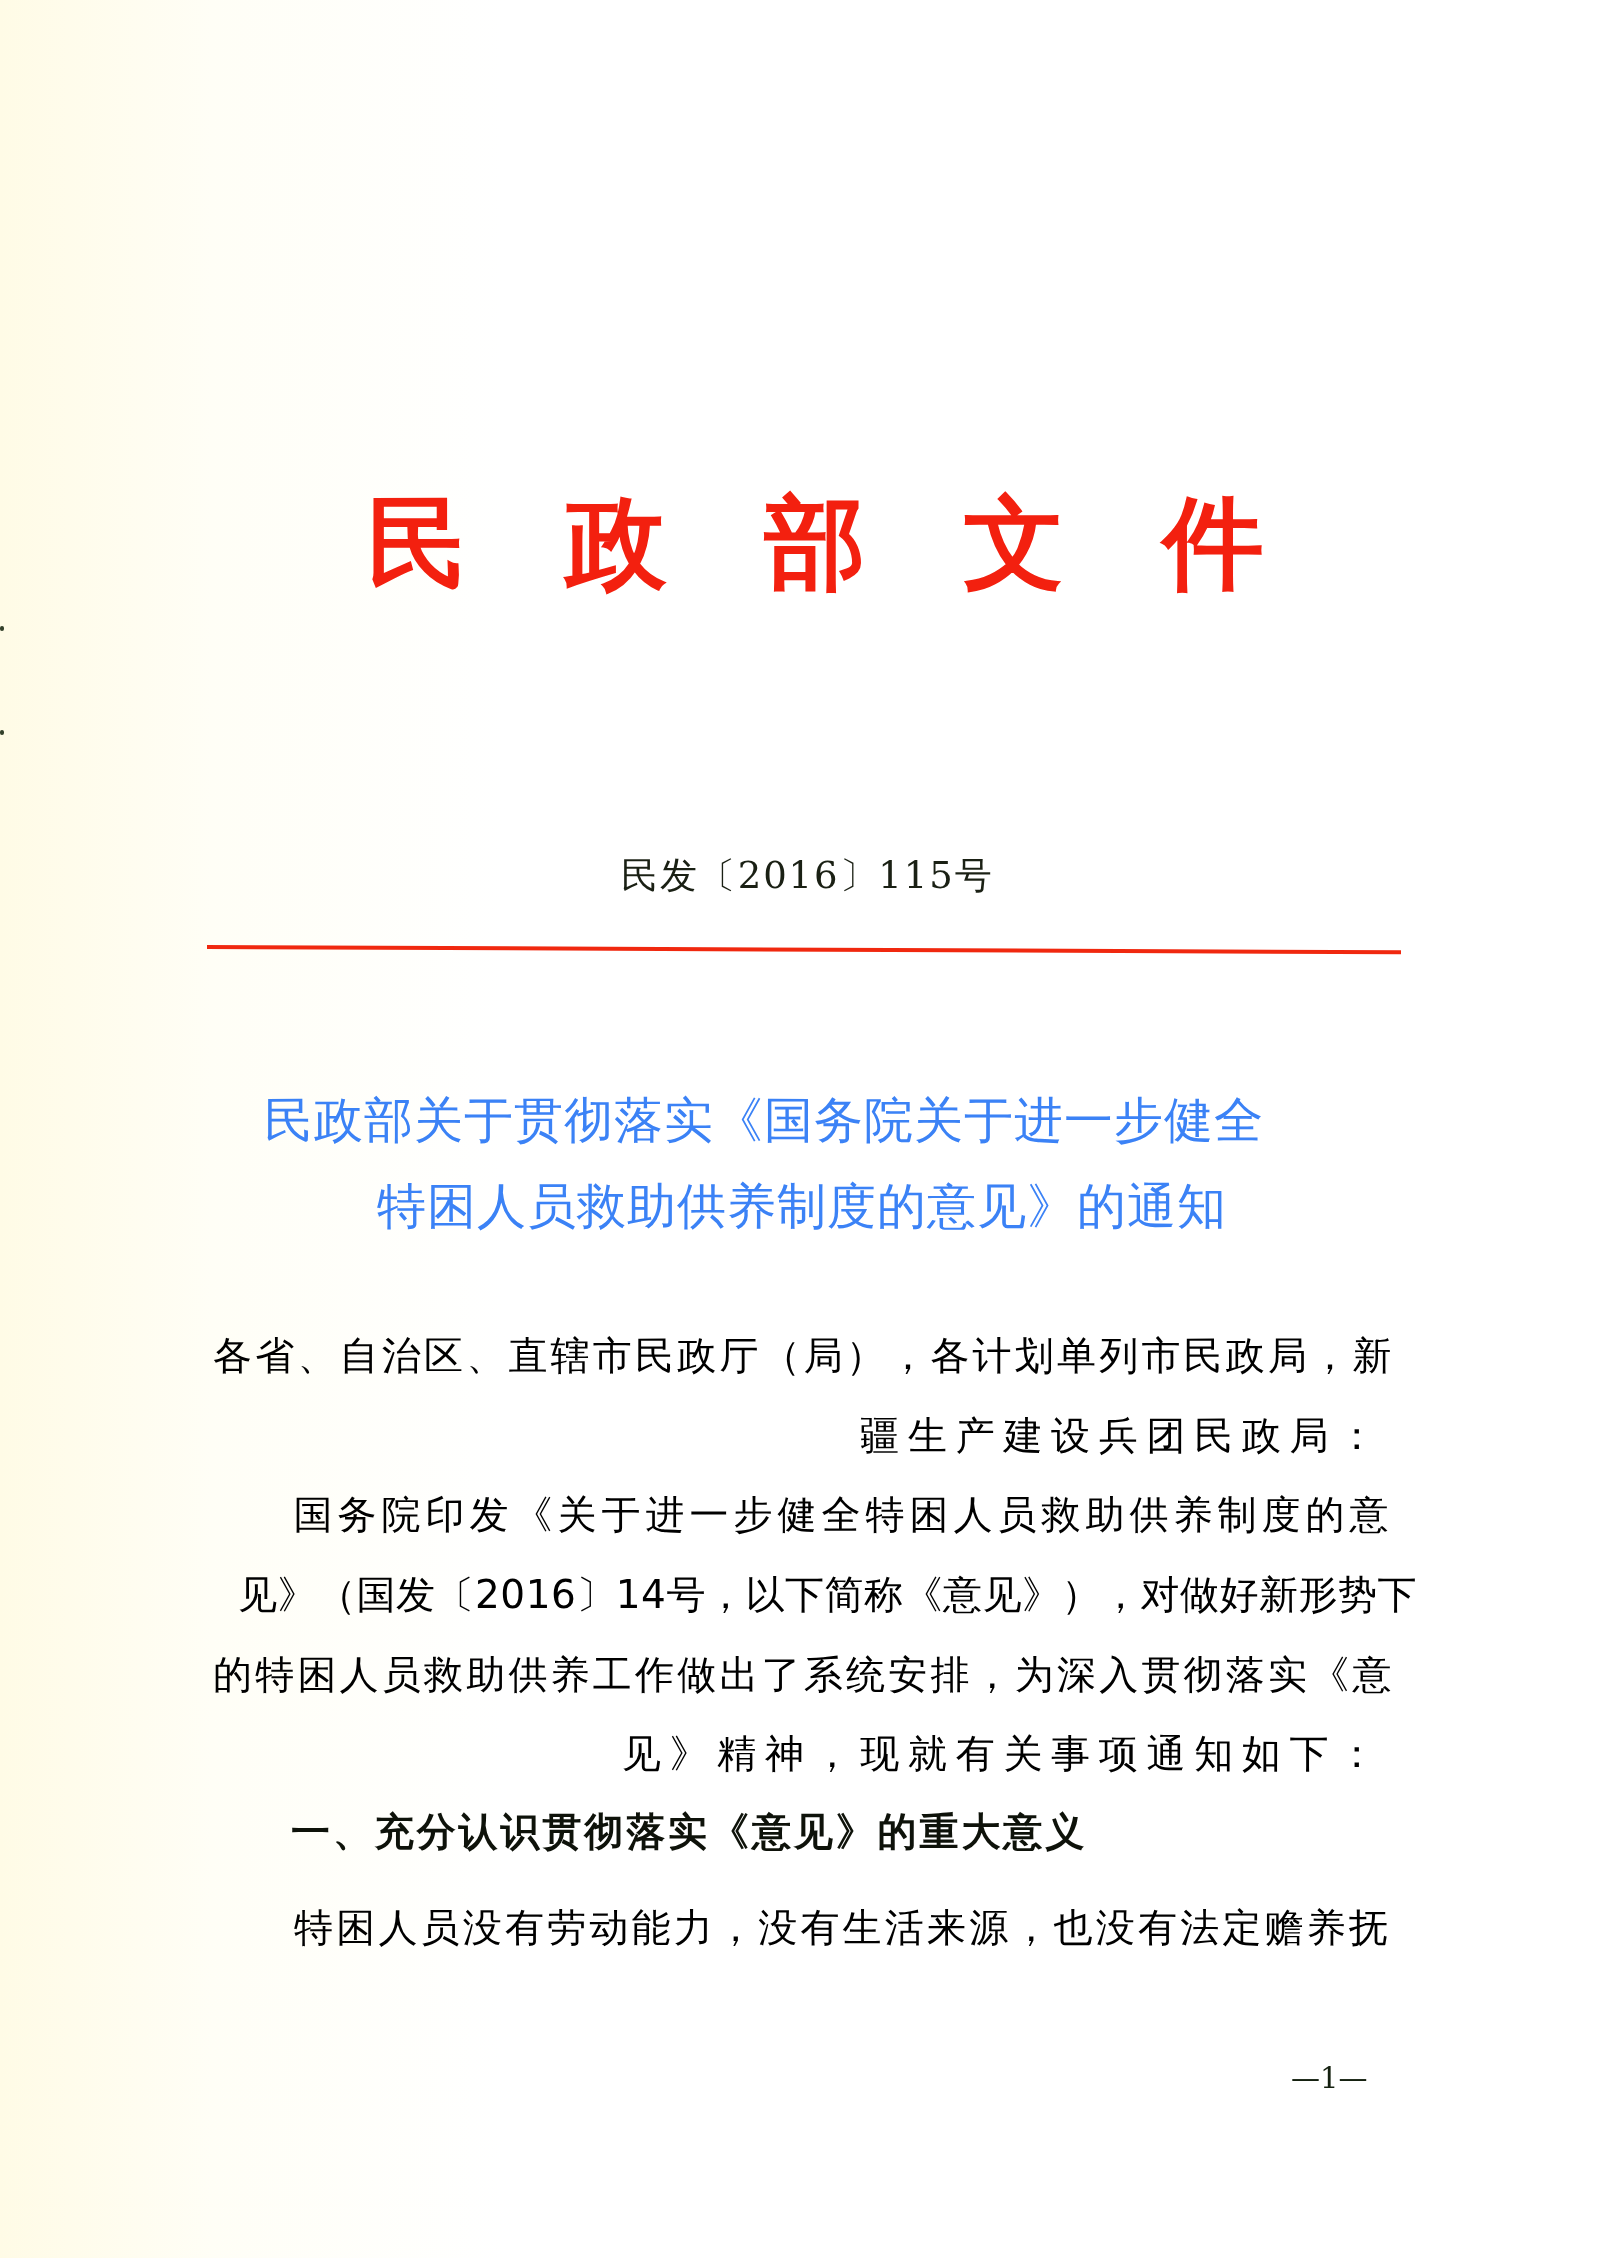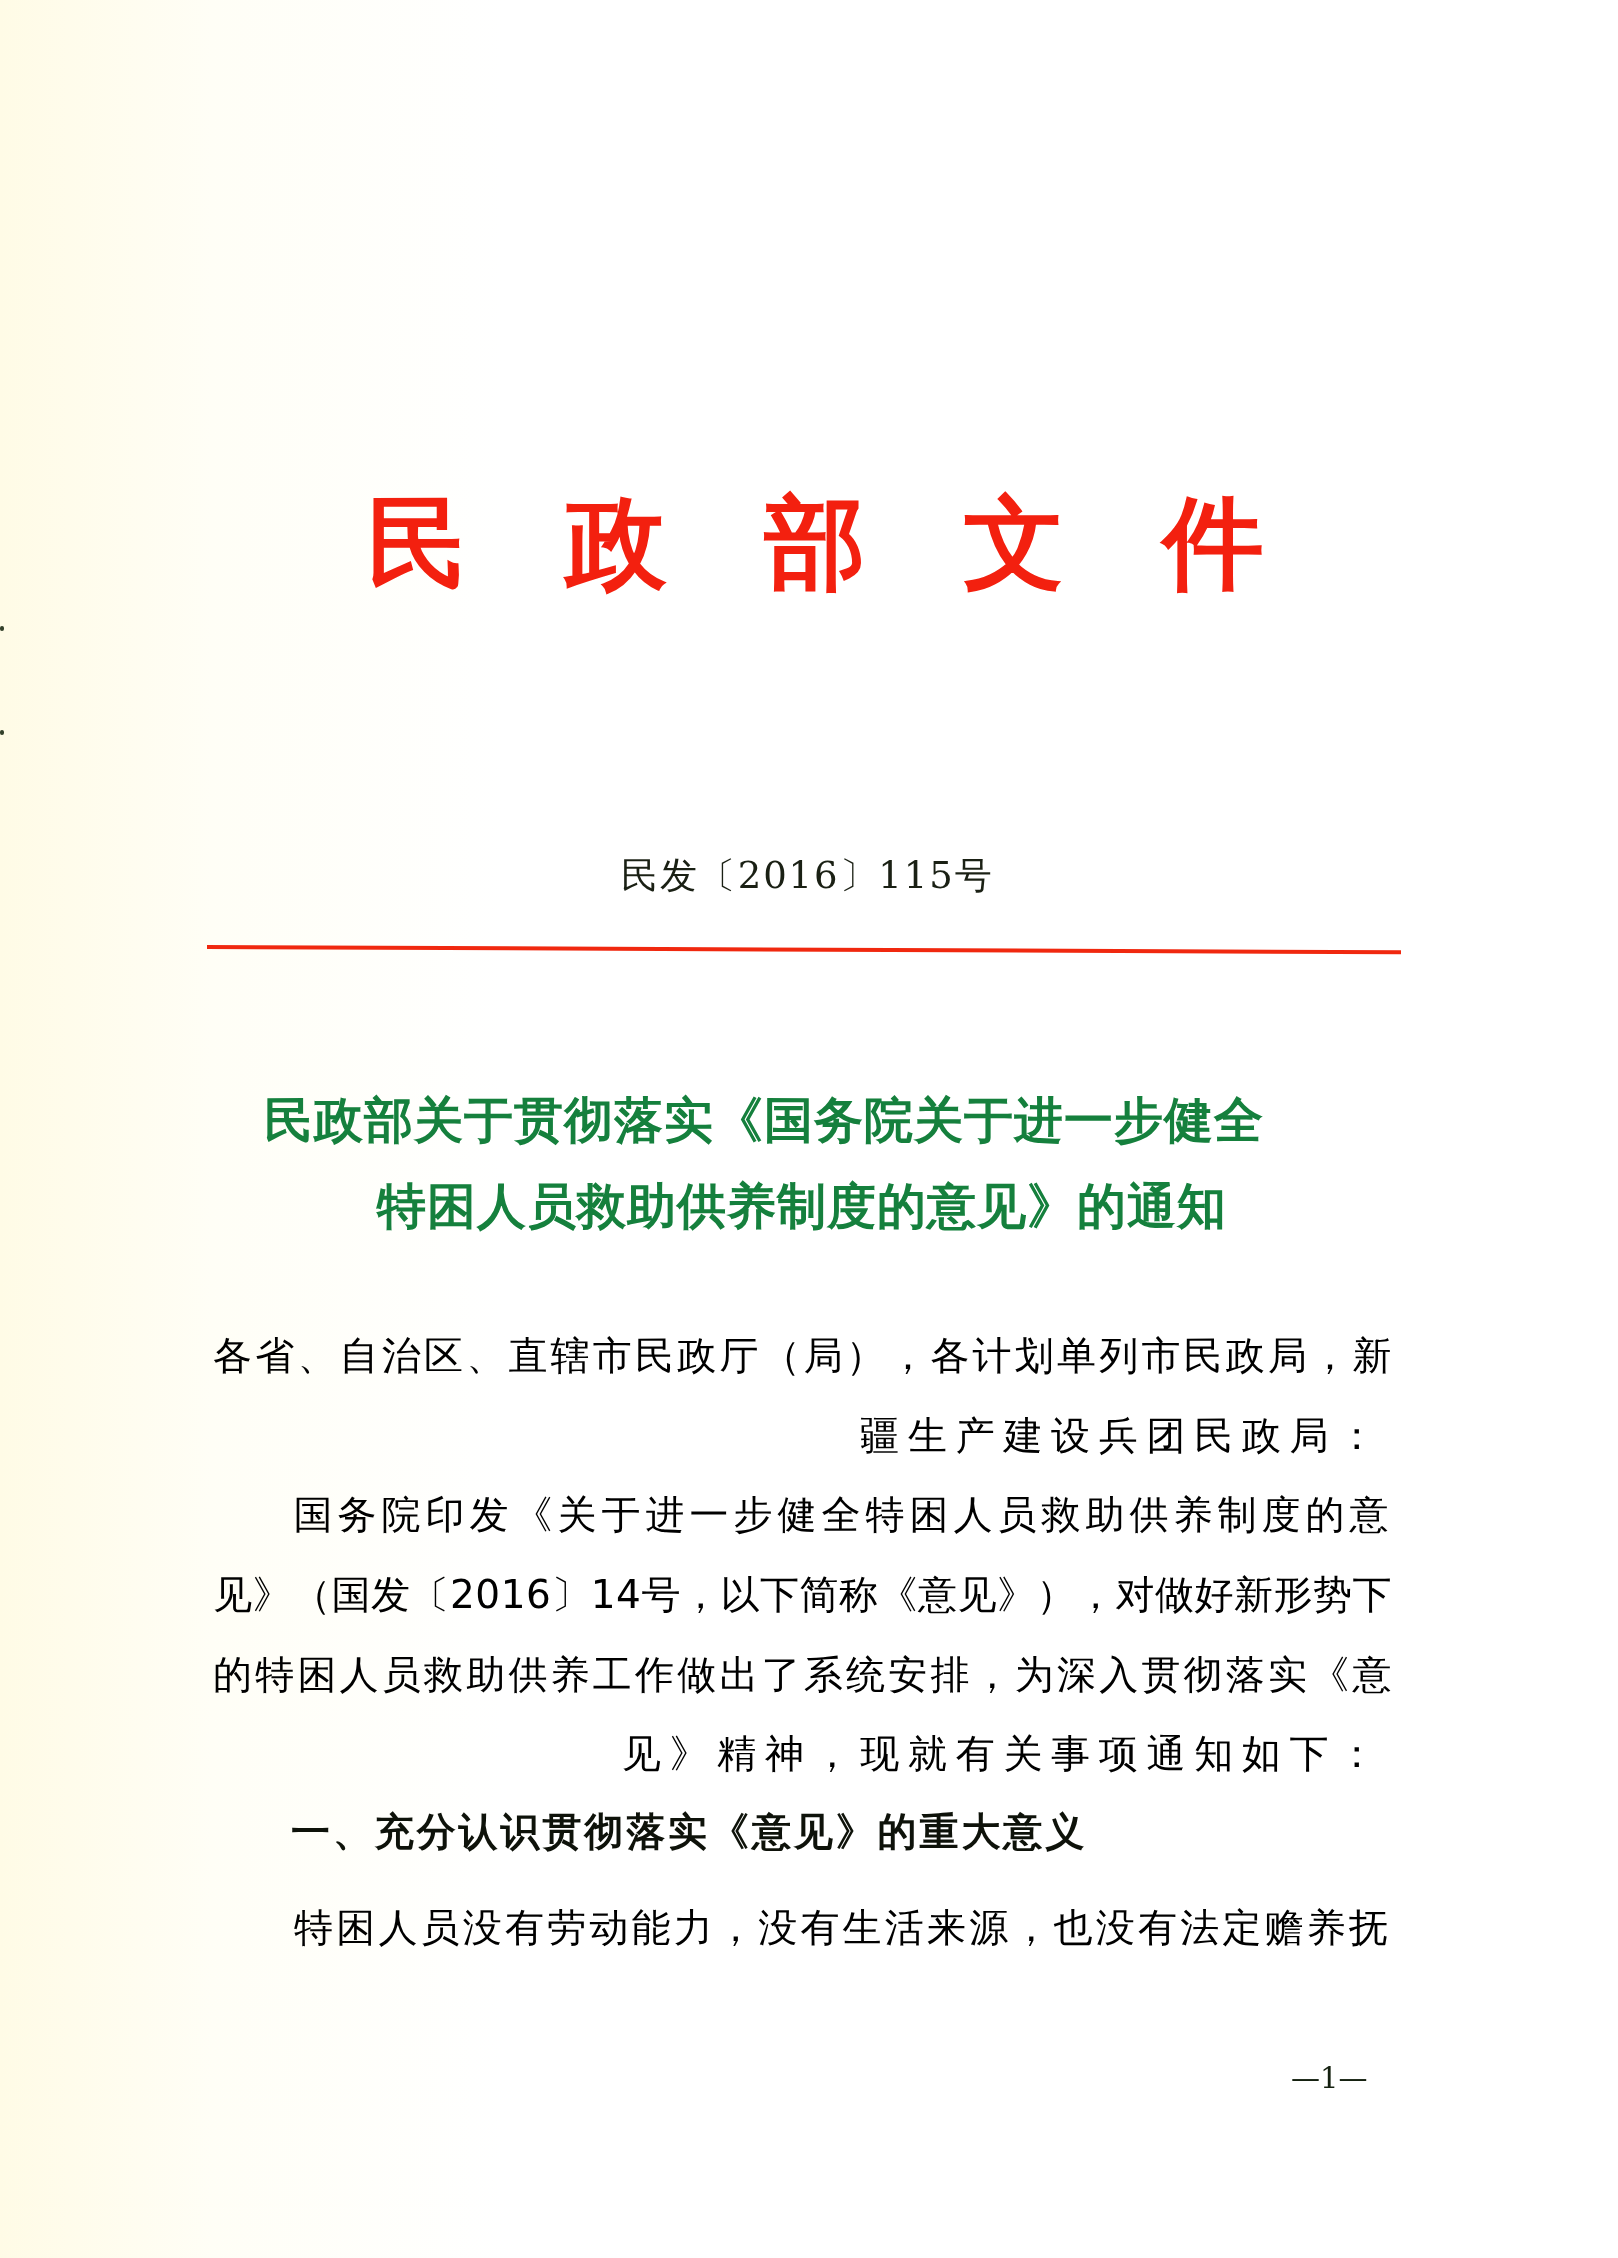--- a/index.html
+++ b/index.html
@@ -25,22 +25,22 @@
     position: absolute; left: 621px; top: 852px; width: 408px;
     font-size: 37px; line-height: 47px; color: #1a2014; letter-spacing: 1.9px; white-space: nowrap;
   }
 
   .redline {
     position: absolute; left: 207px; top: 945px; width: 1194px; height: 3.9px;
     background: #f0280f; transform: rotate(0.25deg); transform-origin: left center;
   }
 
   .title-line {
-    position: absolute; font-weight: bold; font-size: 49px; line-height: 58px;
-    color: #15803d; white-space: nowrap; letter-spacing: 1px;
+    position: absolute; font-weight: normal; font-size: 49px; line-height: 58px;
+    color: #3b82f6; white-space: nowrap; letter-spacing: 1px;
     font-family: "DejaVu Sans", "Liberation Sans", sans-serif;
   }
 
   .body-line {
     position: absolute; left: 213px; width: 1172px;
     font-size: 39px; line-height: 49px; white-space: nowrap;
     color: #000000; font-family: "DejaVu Sans", "Liberation Sans", sans-serif;
     display: flex; justify-content: space-between;
   }
   .body-line.last { justify-content: flex-end; letter-spacing: 8.7px; }
@@ -83,21 +83,21 @@
     <span style="letter-spacing: 3.2px; margin-right: -3.2px;">各省、自治区、直辖市民政厅（局），各计划单列市民政局，新</span>
   </div>
 <div class="body-line last" style="top:1411px;">
     <span>疆生产建设兵团民政局：</span>
   </div>
 
 <div class="body-line indent" style="top:1490px;">
     <span style="letter-spacing: 5px; margin-right: -5px;">国务院印发《关于进一步健全特困人员救助供养制度的意</span>
   </div>
 <div class="body-line" style="top:1570px;">
-    <span style="letter-spacing: 0.5px; margin-right: -0.5px;">见》（国发〔2016〕14号，以下简称《意见》），对做好新形势下</span>
+    <span style="letter-spacing: 0.5px; margin-right: -0.5px; margin-left: 25px;">见》（国发〔2016〕14号，以下简称《意见》），对做好新形势下</span>
   </div>
 <div class="body-line" style="top:1650px;text-align:right;">
     <span style="letter-spacing: 3.2px; margin-right: -3.2px;">的特困人员救助供养工作做出了系统安排，为深入贯彻落实《意</span>
   </div>
 <div class="body-line last" style="top:1729px;">
     <span>见》精神，现就有关事项通知如下：</span>
   </div>
 
 <div class="heading-line" style="top:1807px;">一、充分认识贯彻落实《意见》的重大意义</div>
 

